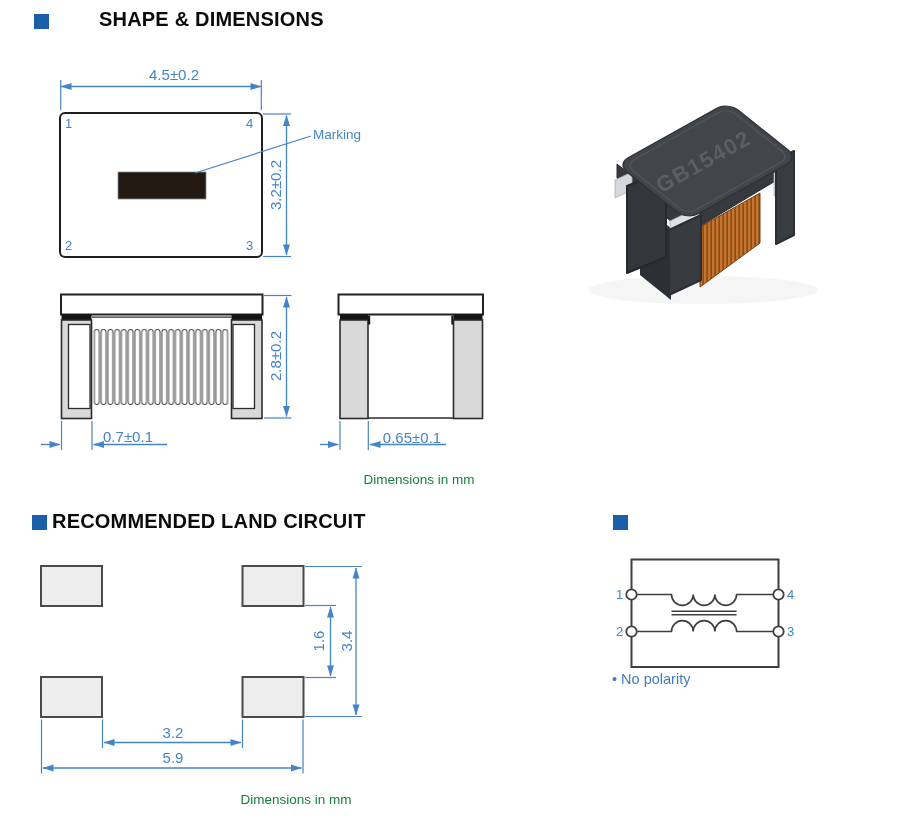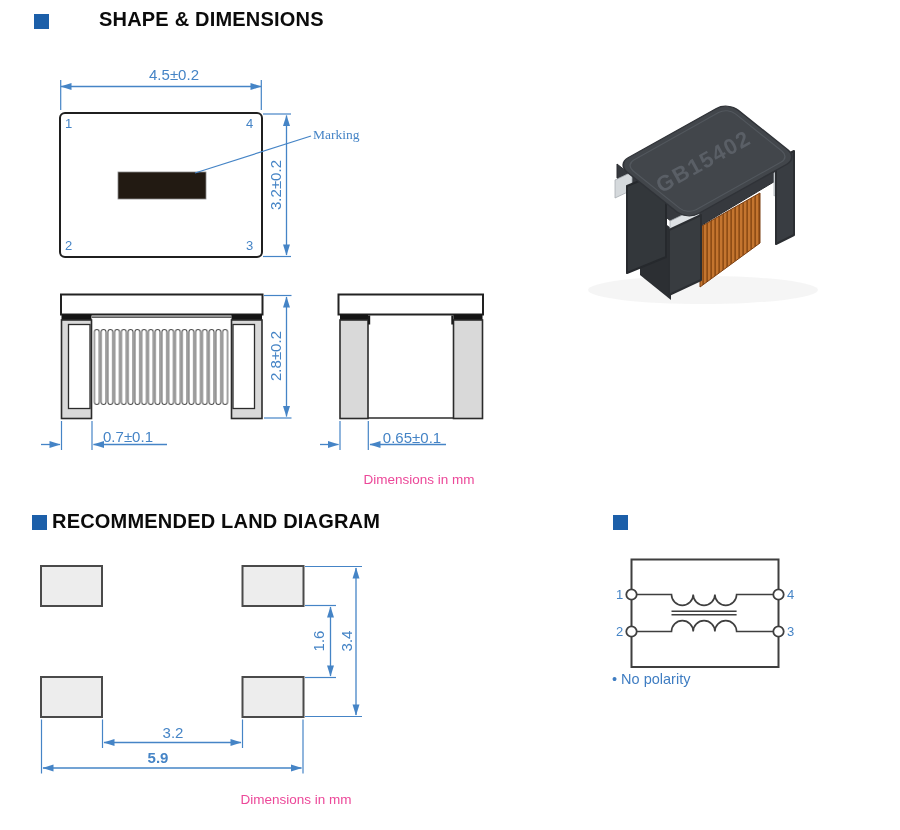--- a/index.html
+++ b/index.html
@@ -11,24 +11,24 @@
   .sec-title {
     position:absolute; font-weight:bold; font-size:20px; color:#0b0b0b;
     letter-spacing:0.2px; white-space:nowrap;
   }
   .bullet { position:absolute; width:15px; height:15px; background:#1c5fa9; }
   .dim {
     position:absolute; color:#4584c6; font-size:15px; white-space:nowrap;
     transform:translate(-50%,-50%);
   }
   .dim.rot { transform:translate(-50%,-50%) rotate(-90deg); }
-  .lbl { position:absolute; color:#4584c6; font-size:13.5px; white-space:nowrap;font-family:Liberation Serif, serif; }
+  .lbl { position:absolute; color:#4584c6; font-size:13.5px; white-space:nowrap; }
   .pin { position:absolute; color:#4584c6; font-size:13px; line-height:13px; white-space:nowrap; }
   .units {
-    position:absolute; color:#ec4899; font-size:13.5px; white-space:nowrap;
+    position:absolute; color:#15803d; font-size:13.5px; white-space:nowrap;
     transform:translateX(-50%);
   }
   .note { position:absolute; color:#3f7dc2; font-size:14.5px; white-space:nowrap; }
 </style>
 </head>
 <body>
 
 <div class="page">
 
   <svg class="art" width="900" height="830" viewBox="0 0 900 830">
@@ -148,41 +148,41 @@
       <circle cx="631.5" cy="631.5" r="5.2" fill="#ffffff" stroke-width="1.8"></circle>
       <circle cx="778.5" cy="594.5" r="5.2" fill="#ffffff" stroke-width="1.8"></circle>
       <circle cx="778.5" cy="631.5" r="5.2" fill="#ffffff" stroke-width="1.8"></circle>
     </g>
   </svg>
 
   <span class="bullet" style="left:34px; top:14px;"></span>
   <span class="sec-title" style="left:53px; top:8px;margin-left:46px;">SHAPE &amp; DIMENSIONS</span>
 
   <span class="bullet" style="left:32px; top:515px;"></span>
-  <span class="sec-title" style="left:52px; top:510px;">RECOMMENDED LAND DIAGRAM</span>
+  <span class="sec-title" style="left:52px; top:510px;">RECOMMENDED LAND CIRCUIT</span>
 
   <span class="bullet" style="left:613px; top:515px;"></span>
 
   <span class="dim" style="left:161px; top:74px;margin-left:13px;">4.5±0.2</span>
   <span class="dim rot" style="left:275px; top:185px;">3.2±0.2</span>
   <span class="lbl" style="left:313px; top:127px;">Marking</span>
   <span class="pin" style="left:65px; top:117px;">1</span>
   <span class="pin" style="left:246px; top:117px;">4</span>
   <span class="pin" style="left:65px; top:239px;">2</span>
   <span class="pin" style="left:246px; top:239px;">3</span>
 
   <span class="dim rot" style="left:275px; top:356px;">2.8±0.2</span>
   <span class="dim" style="left:128px; top:436px;">0.7±0.1</span>
   <span class="dim" style="left:412px; top:437px;text-align:right;">0.65±0.1</span>
   <span class="units" style="left:419px; top:472px;">Dimensions in mm</span>
 
   <span class="dim rot" style="left:318px; top:641px;">1.6</span>
   <span class="dim rot" style="left:346px; top:641px;">3.4</span>
   <span class="dim" style="left:173px; top:732px;">3.2</span>
-  <span class="dim" style="left:158px; top:757px;font-weight:bold;">5.9</span>
+  <span class="dim" style="left:173px; top:757px;">5.9</span>
   <span class="units" style="left:296px; top:792px;">Dimensions in mm</span>
 
   <span class="pin" style="left:616px; top:588px;">1</span>
   <span class="pin" style="left:616px; top:625px;">2</span>
   <span class="pin" style="left:787px; top:588px;">4</span>
   <span class="pin" style="left:787px; top:625px;">3</span>
   <span class="note" style="left:612px; top:671px;">• No polarity</span>
 
 </div>
 

